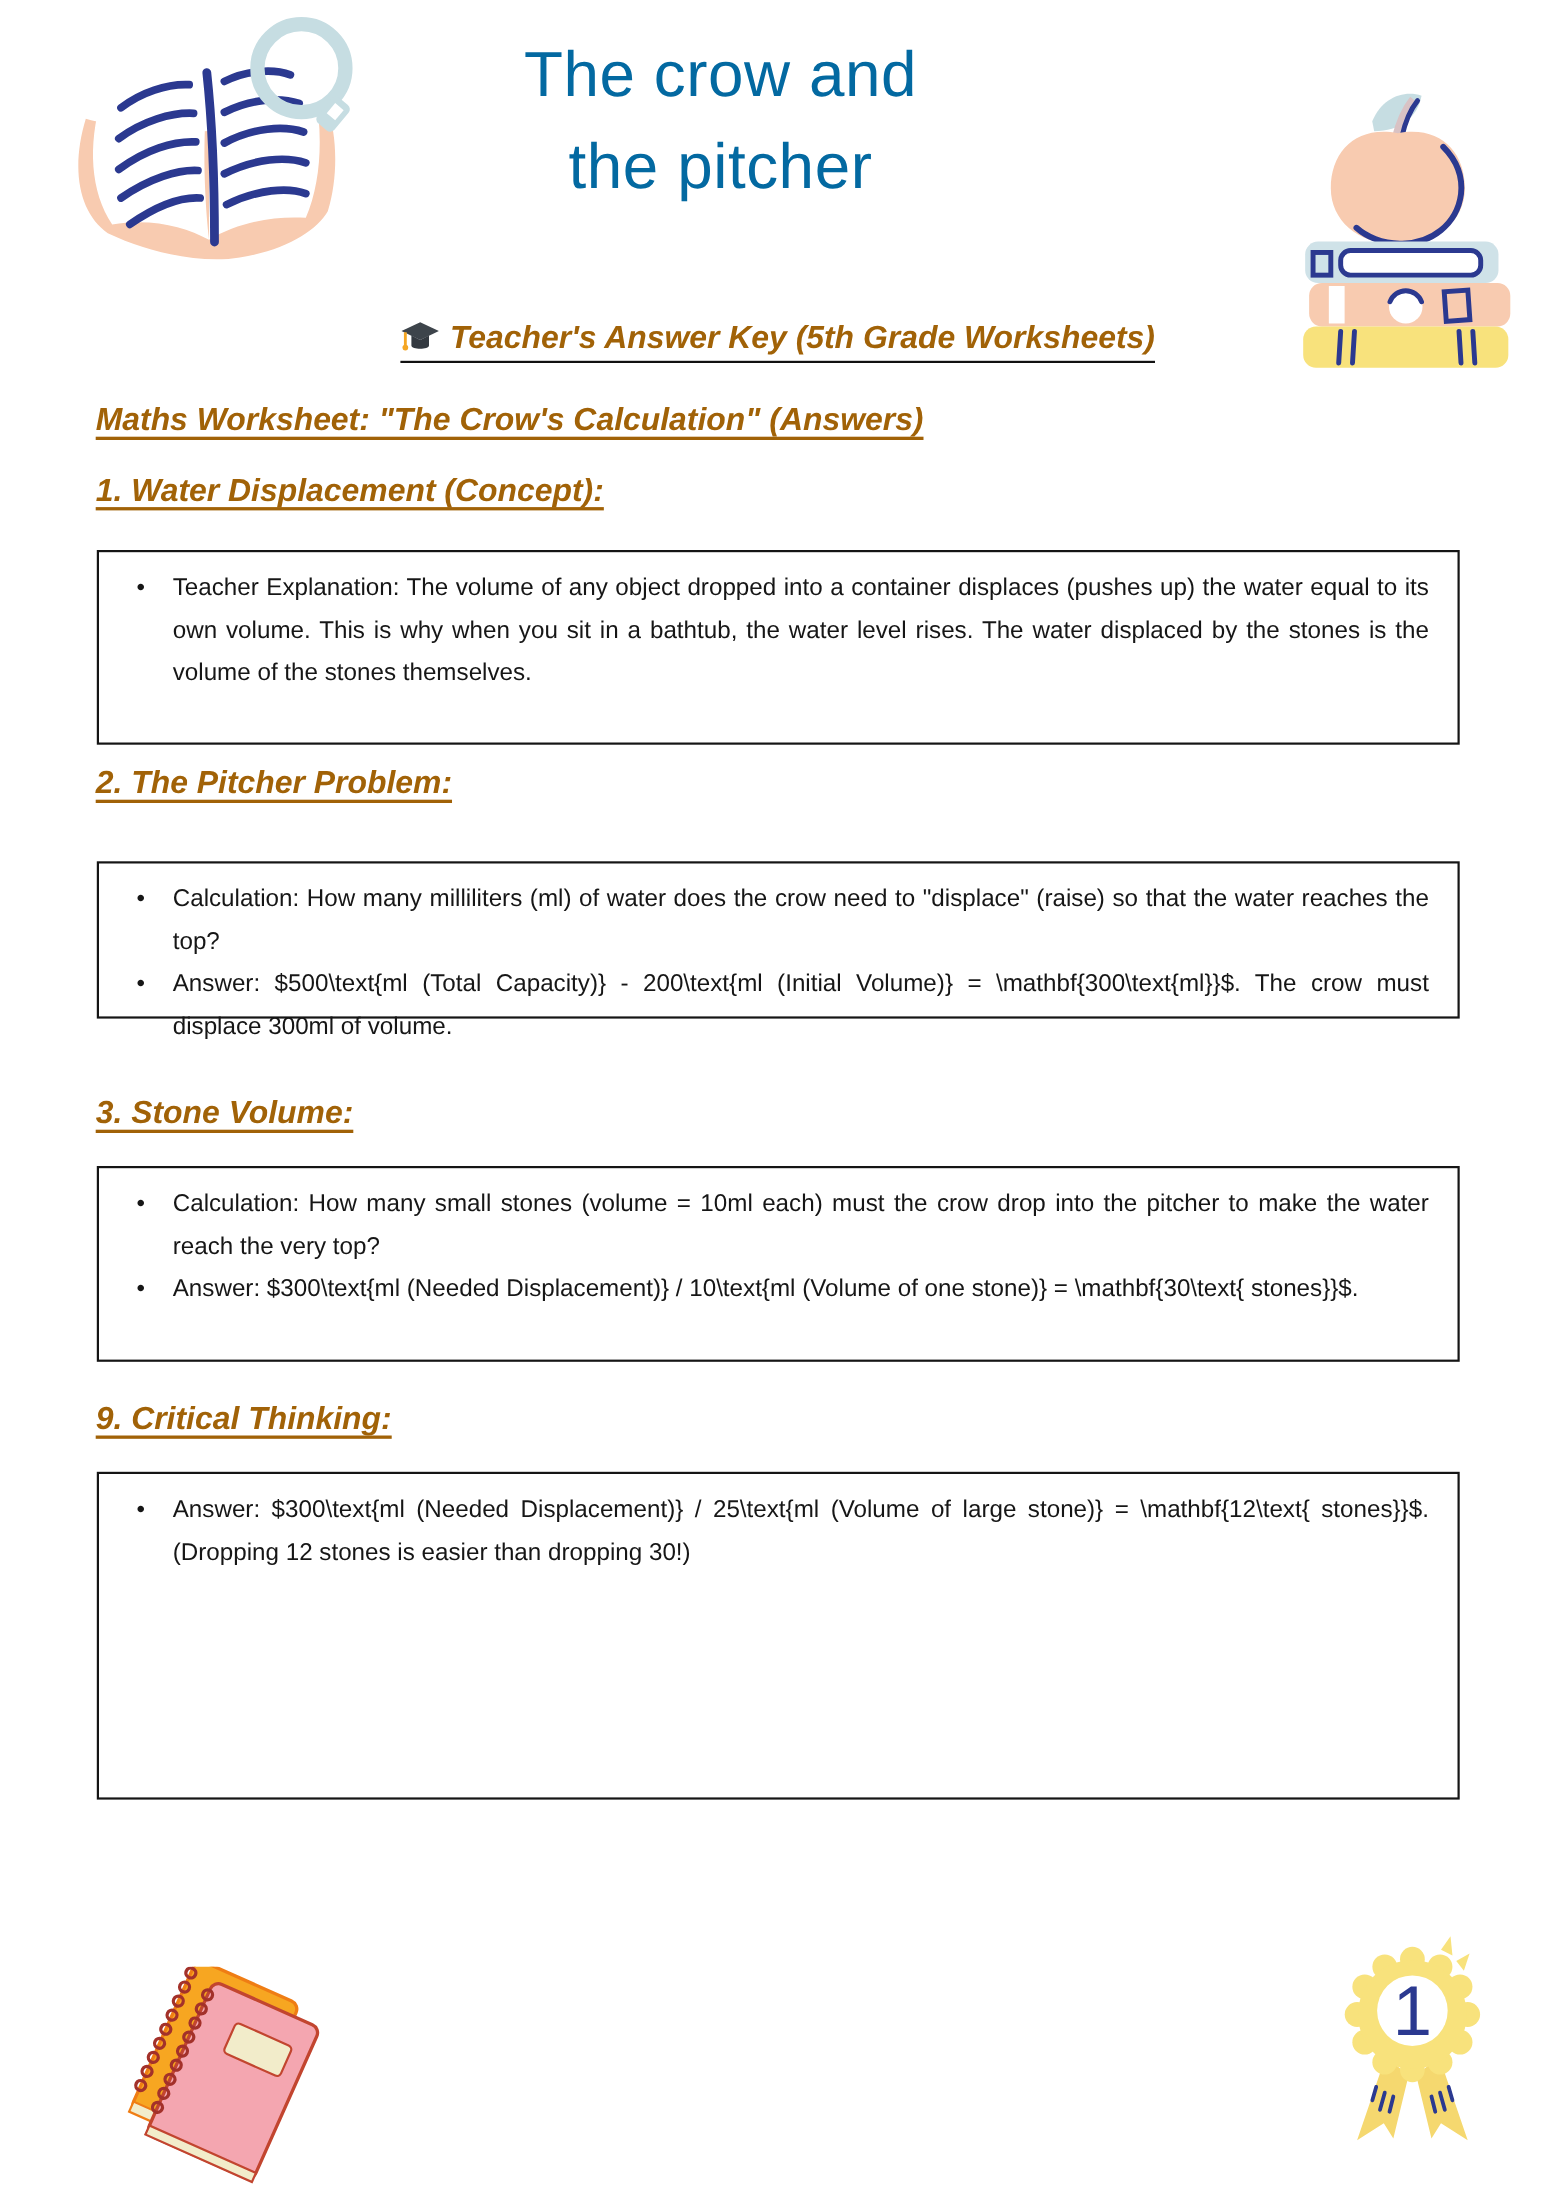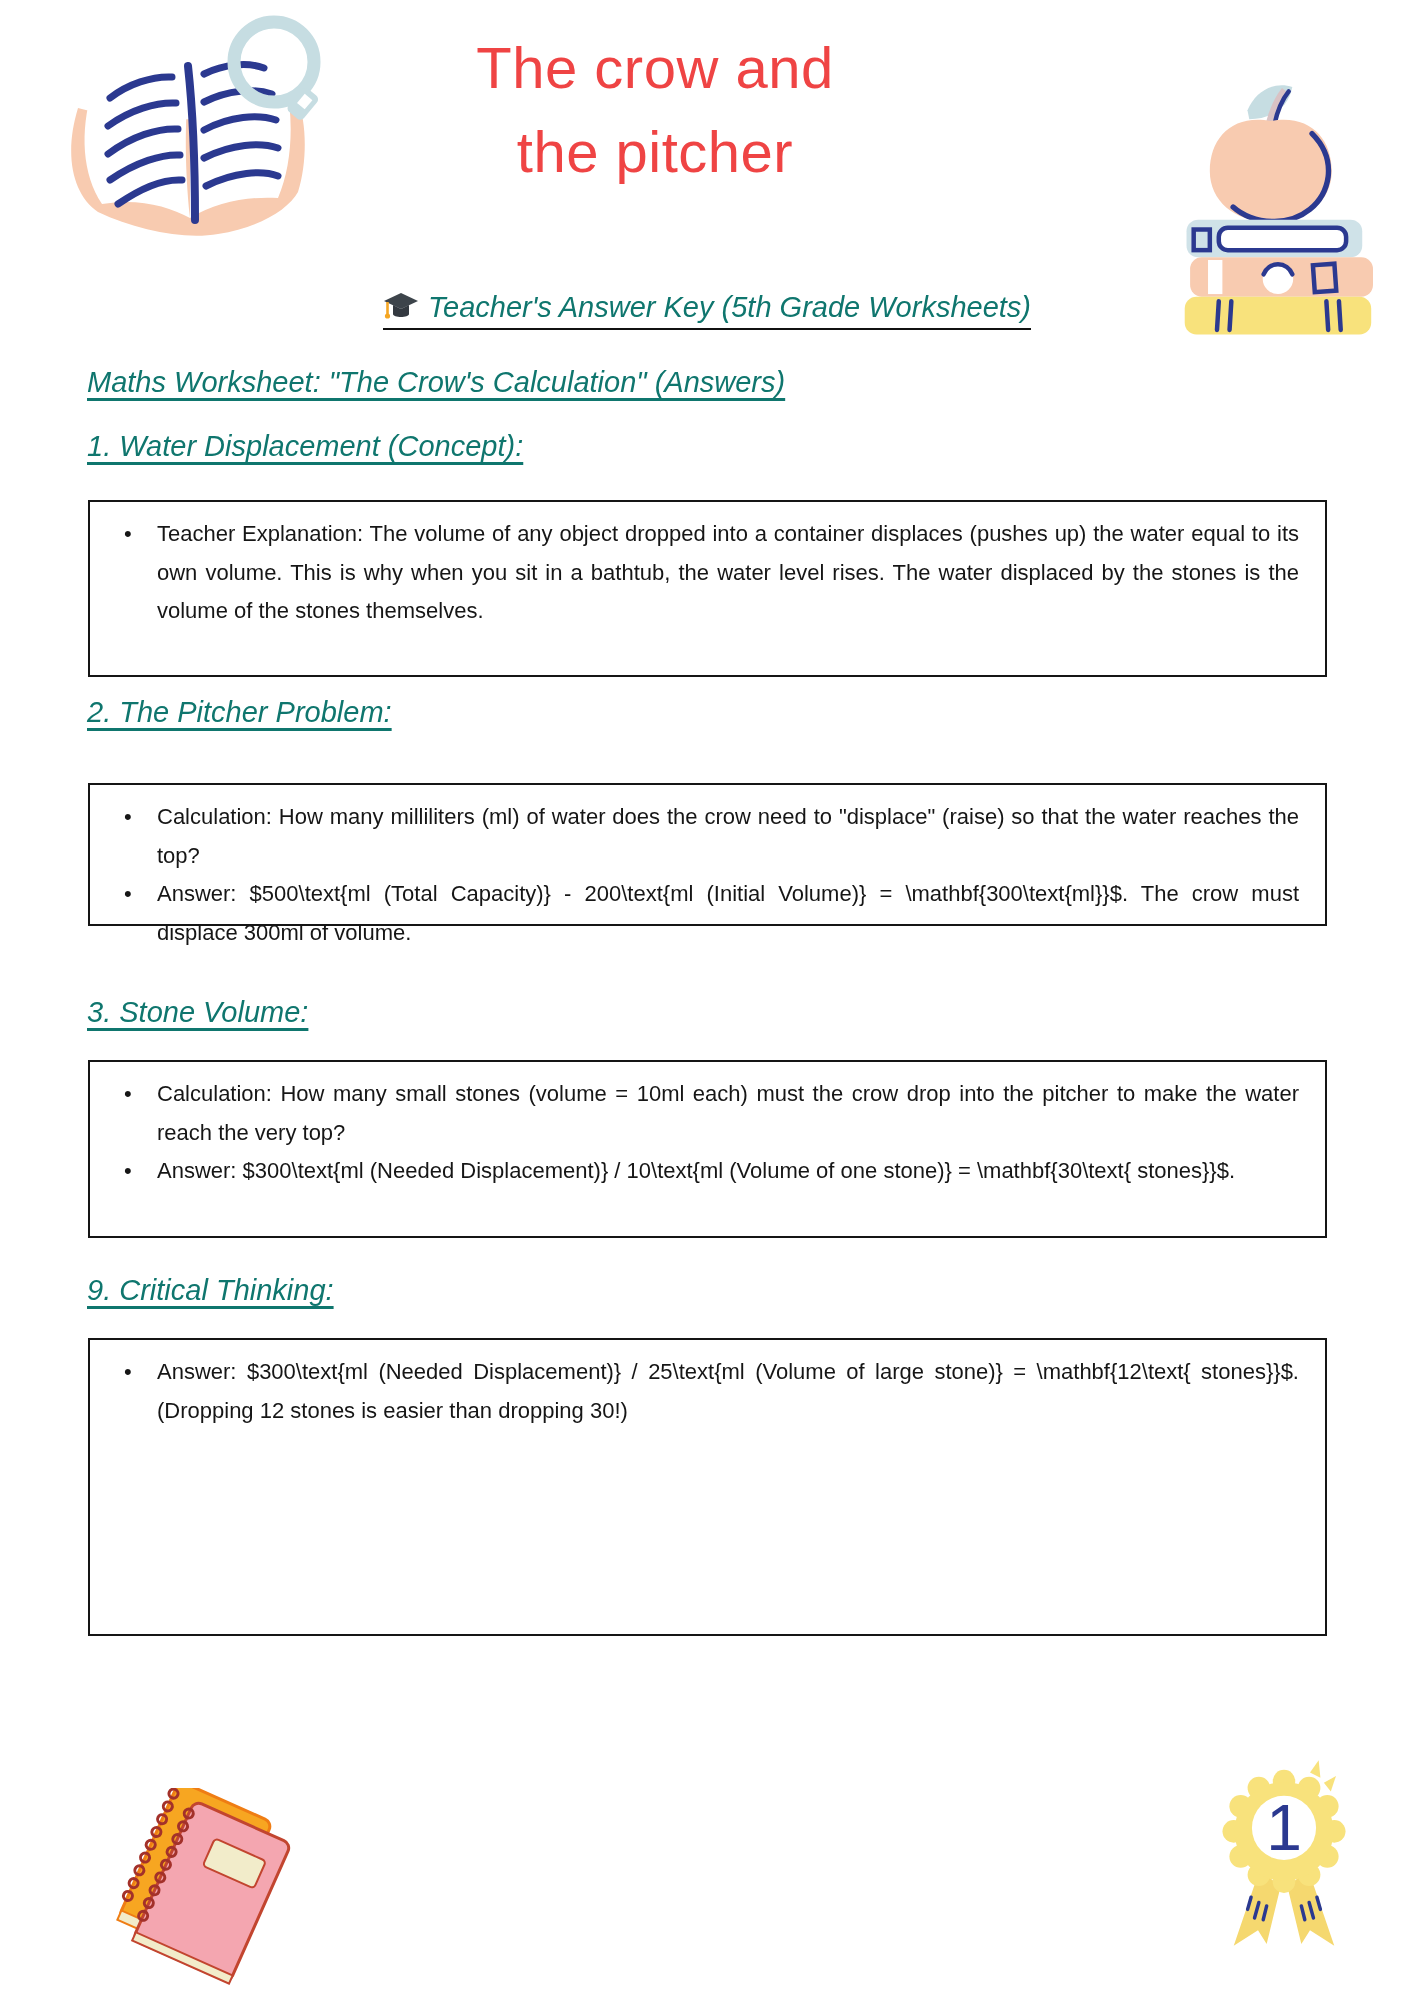--- a/index.html
+++ b/index.html
@@ -3,30 +3,30 @@
 <meta charset="utf-8">
 <style>
   html,body{margin:0;padding:0;background:#ffffff;}
   .page{
     position:relative;width:1414px;height:2000px;background:#ffffff;overflow:hidden;
     font-family:"Liberation Sans",sans-serif;color:#161616;
   }
   
   .title{
     position:absolute;left:320px;top:26px;width:670px;text-align:center;
-    color:#ef4444;font-size:58px;line-height:84px;font-weight:500;letter-spacing:.5px;
+    color:#0369a1;font-size:58px;line-height:84px;font-weight:500;letter-spacing:.5px;
   }
   
   .subtitle{position:absolute;left:0;top:290px;width:1414px;text-align:center;}
   .subtitle-inner{
     display:inline-flex;align-items:center;gap:9px;
     border-bottom:2.5px solid #111;padding-bottom:4px;
   }
   .subtitle-text,.ws-heading,.sec-h{
-    font-size:29px;font-weight:normal;font-style:italic;color:#0f766e;
+    font-size:29px;font-weight:bold;font-style:italic;color:#a16207;
   }
   .ws-heading,.sec-h{
     position:absolute;left:87px;
     text-decoration:underline;text-decoration-thickness:2.5px;
     text-underline-offset:6px;text-decoration-skip-ink:none;
   }
   .ws-heading{top:366px;}
   .h1{top:430px}.h2{top:696px}.h3{top:996px}.h4{top:1274px}
   
   .box{

